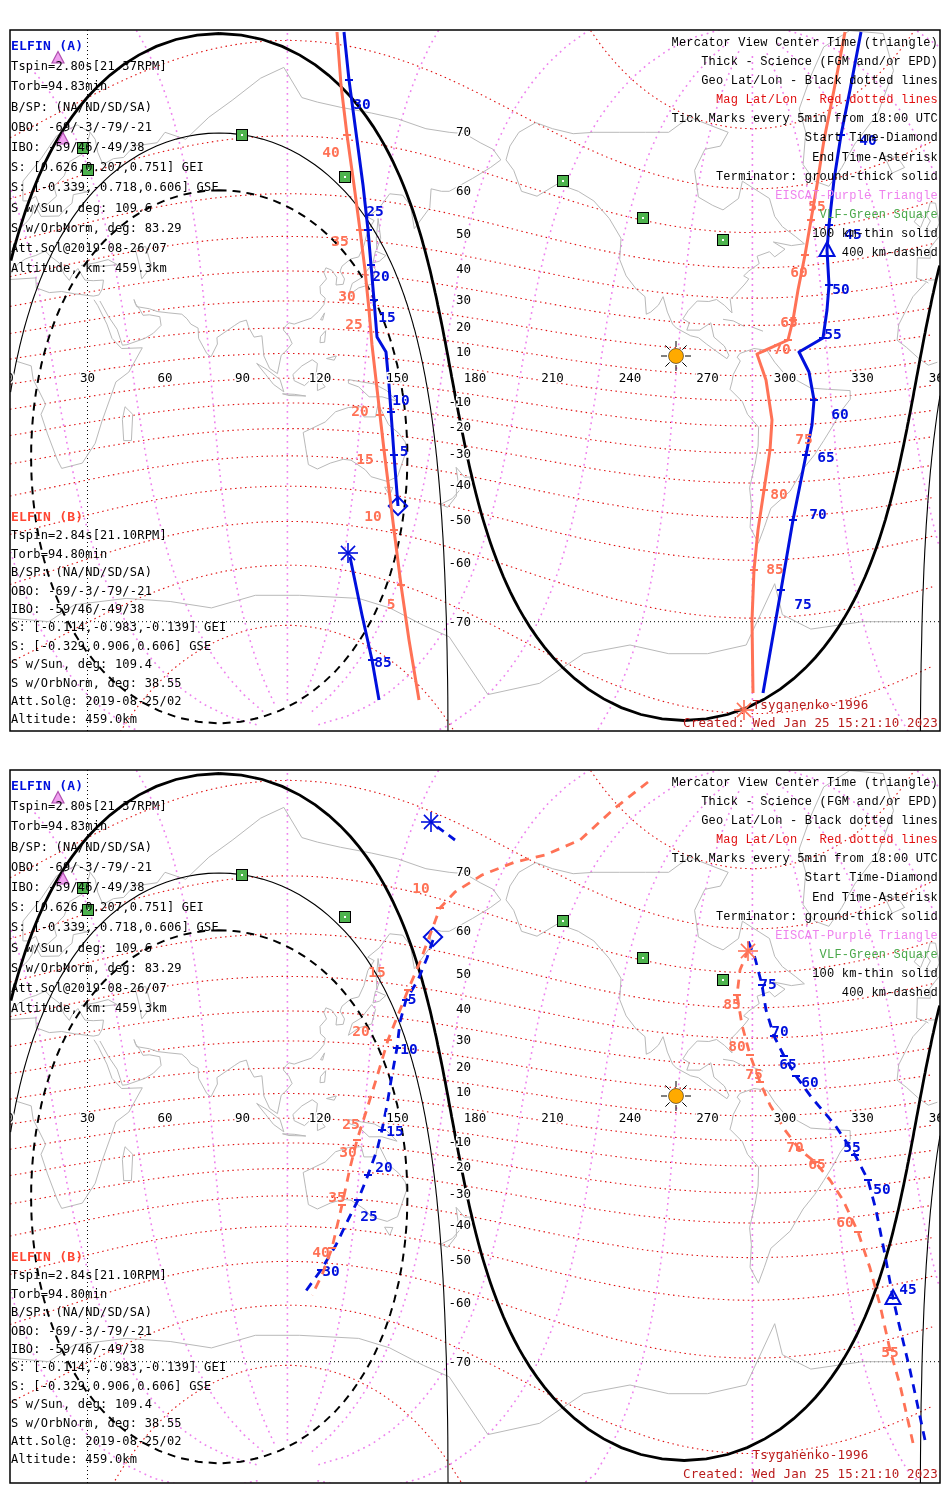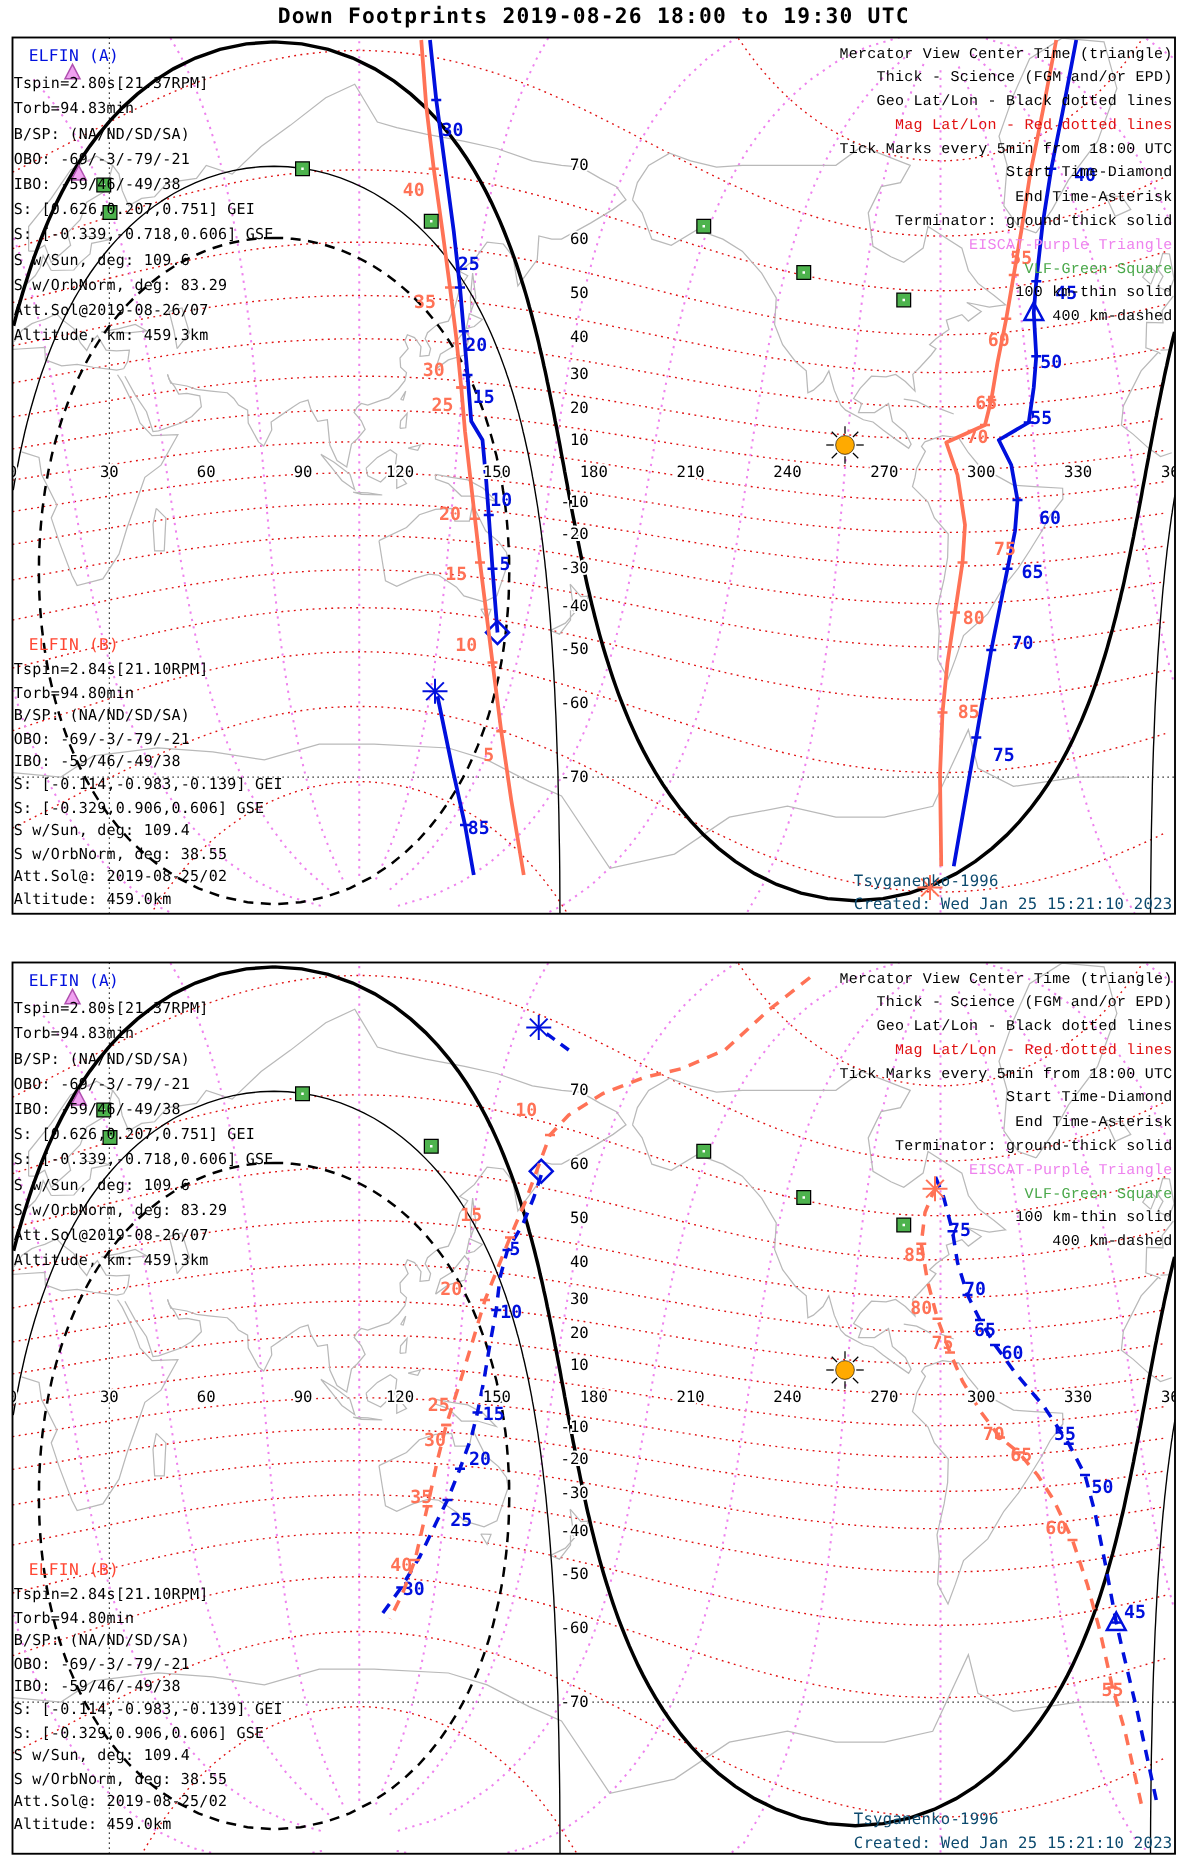--- a/index.html
+++ b/index.html
@@ -4,23 +4,23 @@
 <style>
   html,body{margin:0;padding:0;background:#ffffff;}
   .page{position:relative;width:950px;height:1500px;background:#fff;overflow:hidden;
         font-family:"DejaVu Sans Mono","Liberation Mono",monospace;}
   svg{position:absolute;left:0;top:0;z-index:1;}
   .overlay{position:absolute;left:0;top:0;width:950px;height:1500px;z-index:2;pointer-events:none;}
   .title{position:absolute;left:0;right:0;text-align:center;font-size:17px;font-weight:bold;
          letter-spacing:1px;color:#000;white-space:pre;}
   .t1{top:3px;} .t2{top:742px;}
   .infoblock{position:absolute;font-size:12px;letter-spacing:0.2px;color:#000;white-space:pre;}
-  .infoblock .hdr{font-weight:normal;font-size:13px;padding-left:12px;}
+  .infoblock .hdr{font-weight:bold;font-size:13px;}
   .legend{position:absolute;font-size:12px;letter-spacing:0.2px;color:#000;text-align:right;white-space:pre;font-family:Liberation Mono, monospace;}
-  .credits{position:absolute;font-size:12.5px;letter-spacing:0.2px;color:#0c4a6e;text-align:left;white-space:pre;}
+  .credits{position:absolute;font-size:12.5px;letter-spacing:0.2px;color:#b91c1c;text-align:center;white-space:pre;}
   .ln{display:block;}
 </style>
 </head>
 <body>
 
 <div class="page">
   <svg id="map" width="950" height="1500" viewBox="0 0 950 1500" xmlns="http://www.w3.org/2000/svg">
       <defs>
         <clipPath id="clip0">
           <rect x="10" y="30" width="930" height="701"></rect>
@@ -480,21 +480,20 @@
           <text fill="#000" font-size="12.5px" text-anchor="end" stroke="#fff" stroke-width="3" paint-order="stroke" x="471" y="1198.4521663511018" font-family="&quot;DejaVu Sans Mono&quot;,&quot;Liberation Mono&quot;,monospace">-30</text>
           <text fill="#000" font-size="12.5px" text-anchor="end" stroke="#fff" stroke-width="3" paint-order="stroke" x="471" y="1228.570260941392" font-family="&quot;DejaVu Sans Mono&quot;,&quot;Liberation Mono&quot;,monospace">-40</text>
           <text fill="#000" font-size="12.5px" text-anchor="end" stroke="#fff" stroke-width="3" paint-order="stroke" x="471" y="1263.506329604306" font-family="&quot;DejaVu Sans Mono&quot;,&quot;Liberation Mono&quot;,monospace">-50</text>
           <text fill="#000" font-size="12.5px" text-anchor="end" stroke="#fff" stroke-width="3" paint-order="stroke" x="471" y="1306.691063466399" font-family="&quot;DejaVu Sans Mono&quot;,&quot;Liberation Mono&quot;,monospace">-60</text>
           <text fill="#000" font-size="12.5px" text-anchor="end" stroke="#fff" stroke-width="3" paint-order="stroke" x="471" y="1365.693537936314" font-family="&quot;DejaVu Sans Mono&quot;,&quot;Liberation Mono&quot;,monospace">-70</text>
         </g>
       </g>
       <rect x="10" y="770" width="930" height="713" fill="none" stroke="#000" stroke-width="1.5"></rect>
     </svg>
   <div class="overlay">
-    <div class="title t1">Down Footprints 2019-08-26 18:00 to 19:30 UTC</div>
     <div id="blocks">
         <div class="infoblock" style="left: 11px; top: 36px; line-height: 20.2px;"><span class="ln hdr" style="color: rgb(0, 16, 221);">ELFIN (A)</span><span class="ln">Tspin=2.80s[21.37RPM]</span><span class="ln">Torb=94.83min</span><span class="ln">B/SP: (NA/ND/SD/SA)</span><span class="ln">OBO: -69/-3/-79/-21</span><span class="ln">IBO: -59/46/-49/38</span><span class="ln">S: [0.626,0.207,0.751] GEI</span><span class="ln">S: [-0.339,-0.718,0.606] GSE</span><span class="ln">S w/Sun, deg: 109.6</span><span class="ln">S w/OrbNorm, deg: 83.29</span><span class="ln">Att.Sol@2019-08-26/07</span><span class="ln">Altitude, km: 459.3km</span></div>
         <div class="infoblock" style="left: 11px; top: 508px; line-height: 18.4px;"><span class="ln hdr" style="color: rgb(255, 70, 50);">ELFIN (B)</span><span class="ln">Tspin=2.84s[21.10RPM]</span><span class="ln">Torb=94.80min</span><span class="ln">B/SP: (NA/ND/SD/SA)</span><span class="ln">OBO: -69/-3/-79/-21</span><span class="ln">IBO: -59/46/-49/38</span><span class="ln">S: [-0.114,-0.983,-0.139] GEI</span><span class="ln">S: [-0.329,0.906,0.606] GSE</span><span class="ln">S w/Sun, deg: 109.4</span><span class="ln">S w/OrbNorm, deg: 38.55</span><span class="ln">Att.Sol@: 2019-08-25/02</span><span class="ln">Altitude: 459.0km</span></div>
         <div class="legend" style="right: 12px; top: 34px; line-height: 19.1px;"><span class="ln" style="color: rgb(0, 0, 0);">Mercator View Center Time (triangle)</span><span class="ln" style="color: rgb(0, 0, 0);">Thick - Science (FGM and/or EPD)</span><span class="ln" style="color: rgb(0, 0, 0);">Geo Lat/Lon - Black dotted lines</span><span class="ln" style="color: rgb(224, 16, 16);">Mag Lat/Lon - Red dotted lines</span><span class="ln" style="color: rgb(0, 0, 0);">Tick Marks every 5min from 18:00 UTC</span><span class="ln" style="color: rgb(0, 0, 0);">Start Time-Diamond</span><span class="ln" style="color: rgb(0, 0, 0);">End Time-Asterisk</span><span class="ln" style="color: rgb(0, 0, 0);">Terminator: ground-thick solid</span><span class="ln" style="color: rgb(238, 130, 238);">EISCAT-Purple Triangle</span><span class="ln" style="color: rgb(74, 168, 74);">VLF-Green Square</span><span class="ln" style="color: rgb(0, 0, 0);">100 km-thin solid</span><span class="ln" style="color: rgb(0, 0, 0);">400 km-dashed</span></div>
         <div class="credits" style="right: 12px; top: 696px; line-height: 18px;"><span class="ln">Tsyganenko-1996</span><span class="ln">Created: Wed Jan 25 15:21:10 2023</span></div>
         <div class="infoblock" style="left: 11px; top: 776px; line-height: 20.2px;"><span class="ln hdr" style="color: rgb(0, 16, 221);">ELFIN (A)</span><span class="ln">Tspin=2.80s[21.37RPM]</span><span class="ln">Torb=94.83min</span><span class="ln">B/SP: (NA/ND/SD/SA)</span><span class="ln">OBO: -69/-3/-79/-21</span><span class="ln">IBO: -59/46/-49/38</span><span class="ln">S: [0.626,0.207,0.751] GEI</span><span class="ln">S: [-0.339,-0.718,0.606] GSE</span><span class="ln">S w/Sun, deg: 109.6</span><span class="ln">S w/OrbNorm, deg: 83.29</span><span class="ln">Att.Sol@2019-08-26/07</span><span class="ln">Altitude, km: 459.3km</span></div>
         <div class="infoblock" style="left: 11px; top: 1248px; line-height: 18.4px;"><span class="ln hdr" style="color: rgb(255, 70, 50);">ELFIN (B)</span><span class="ln">Tspin=2.84s[21.10RPM]</span><span class="ln">Torb=94.80min</span><span class="ln">B/SP: (NA/ND/SD/SA)</span><span class="ln">OBO: -69/-3/-79/-21</span><span class="ln">IBO: -59/46/-49/38</span><span class="ln">S: [-0.114,-0.983,-0.139] GEI</span><span class="ln">S: [-0.329,0.906,0.606] GSE</span><span class="ln">S w/Sun, deg: 109.4</span><span class="ln">S w/OrbNorm, deg: 38.55</span><span class="ln">Att.Sol@: 2019-08-25/02</span><span class="ln">Altitude: 459.0km</span></div>
         <div class="legend" style="right: 12px; top: 774px; line-height: 19.1px;"><span class="ln" style="color: rgb(0, 0, 0);">Mercator View Center Time (triangle)</span><span class="ln" style="color: rgb(0, 0, 0);">Thick - Science (FGM and/or EPD)</span><span class="ln" style="color: rgb(0, 0, 0);">Geo Lat/Lon - Black dotted lines</span><span class="ln" style="color: rgb(224, 16, 16);">Mag Lat/Lon - Red dotted lines</span><span class="ln" style="color: rgb(0, 0, 0);">Tick Marks every 5min from 18:00 UTC</span><span class="ln" style="color: rgb(0, 0, 0);">Start Time-Diamond</span><span class="ln" style="color: rgb(0, 0, 0);">End Time-Asterisk</span><span class="ln" style="color: rgb(0, 0, 0);">Terminator: ground-thick solid</span><span class="ln" style="color: rgb(238, 130, 238);">EISCAT-Purple Triangle</span><span class="ln" style="color: rgb(74, 168, 74);">VLF-Green Square</span><span class="ln" style="color: rgb(0, 0, 0);">100 km-thin solid</span><span class="ln" style="color: rgb(0, 0, 0);">400 km-dashed</span></div>
         <div class="credits" style="right: 12px; top: 1446px; line-height: 18.6px;"><span class="ln">Tsyganenko-1996</span><span class="ln">Created: Wed Jan 25 15:21:10 2023</span></div>
       </div>

